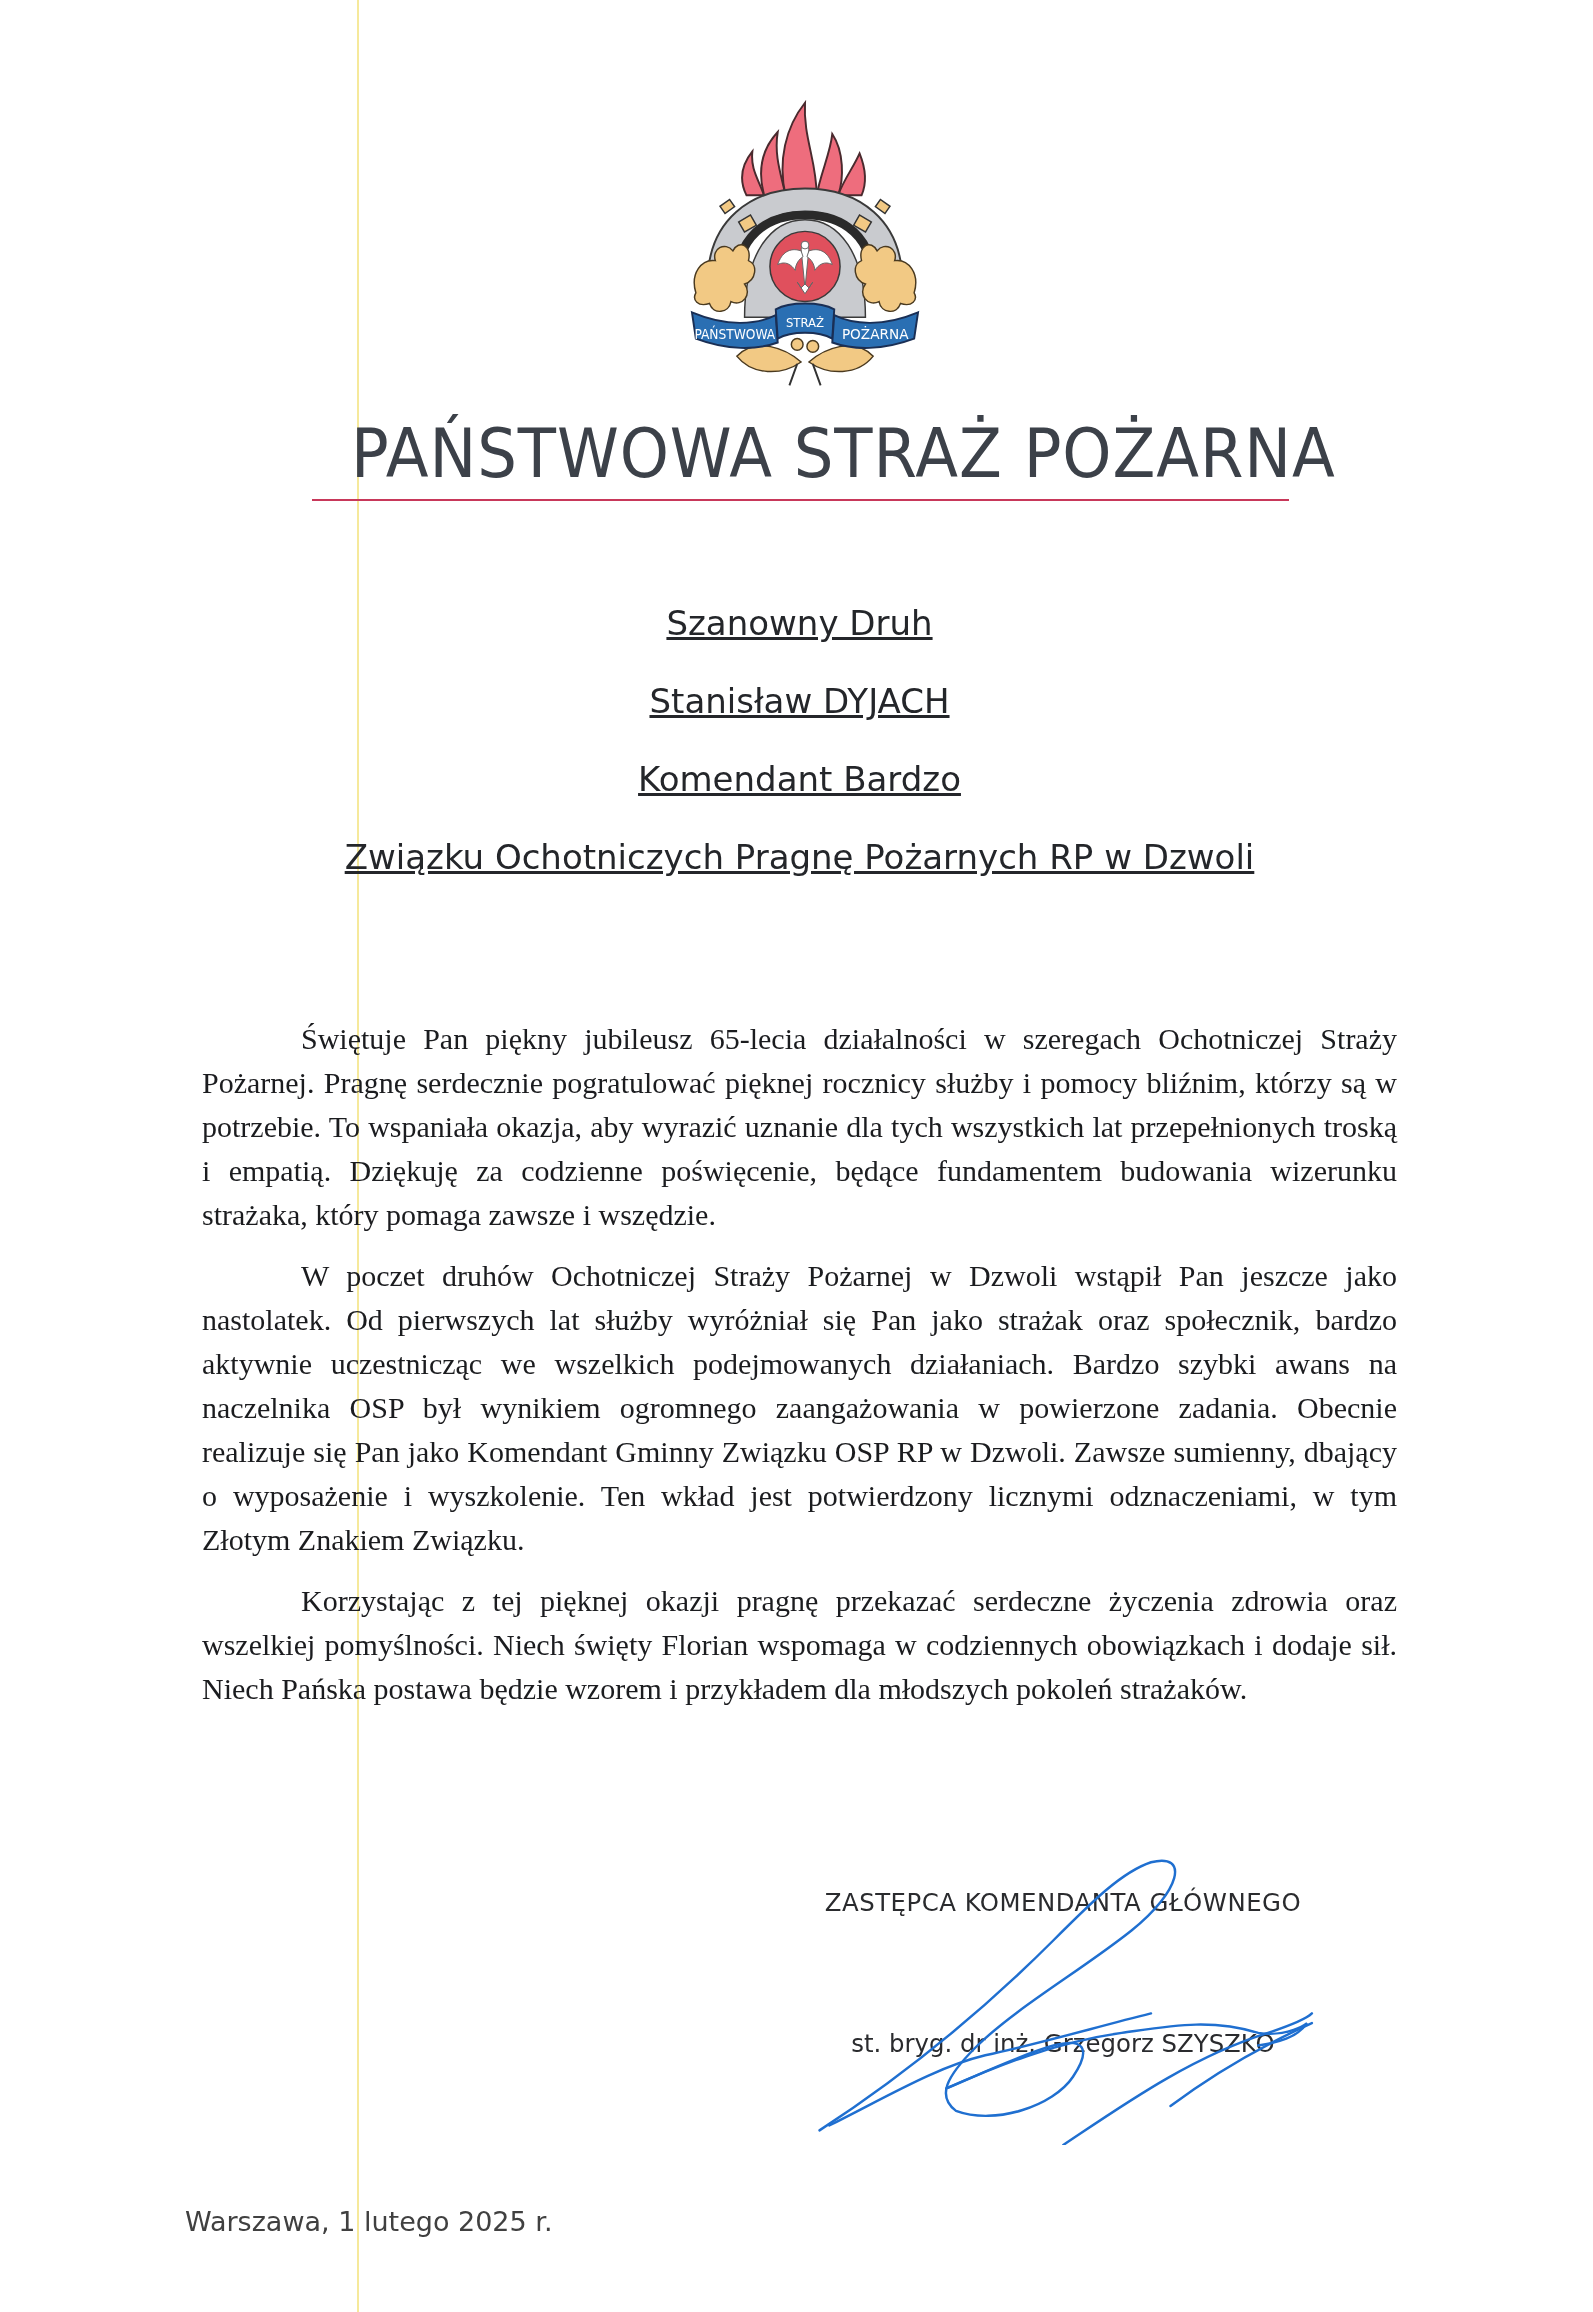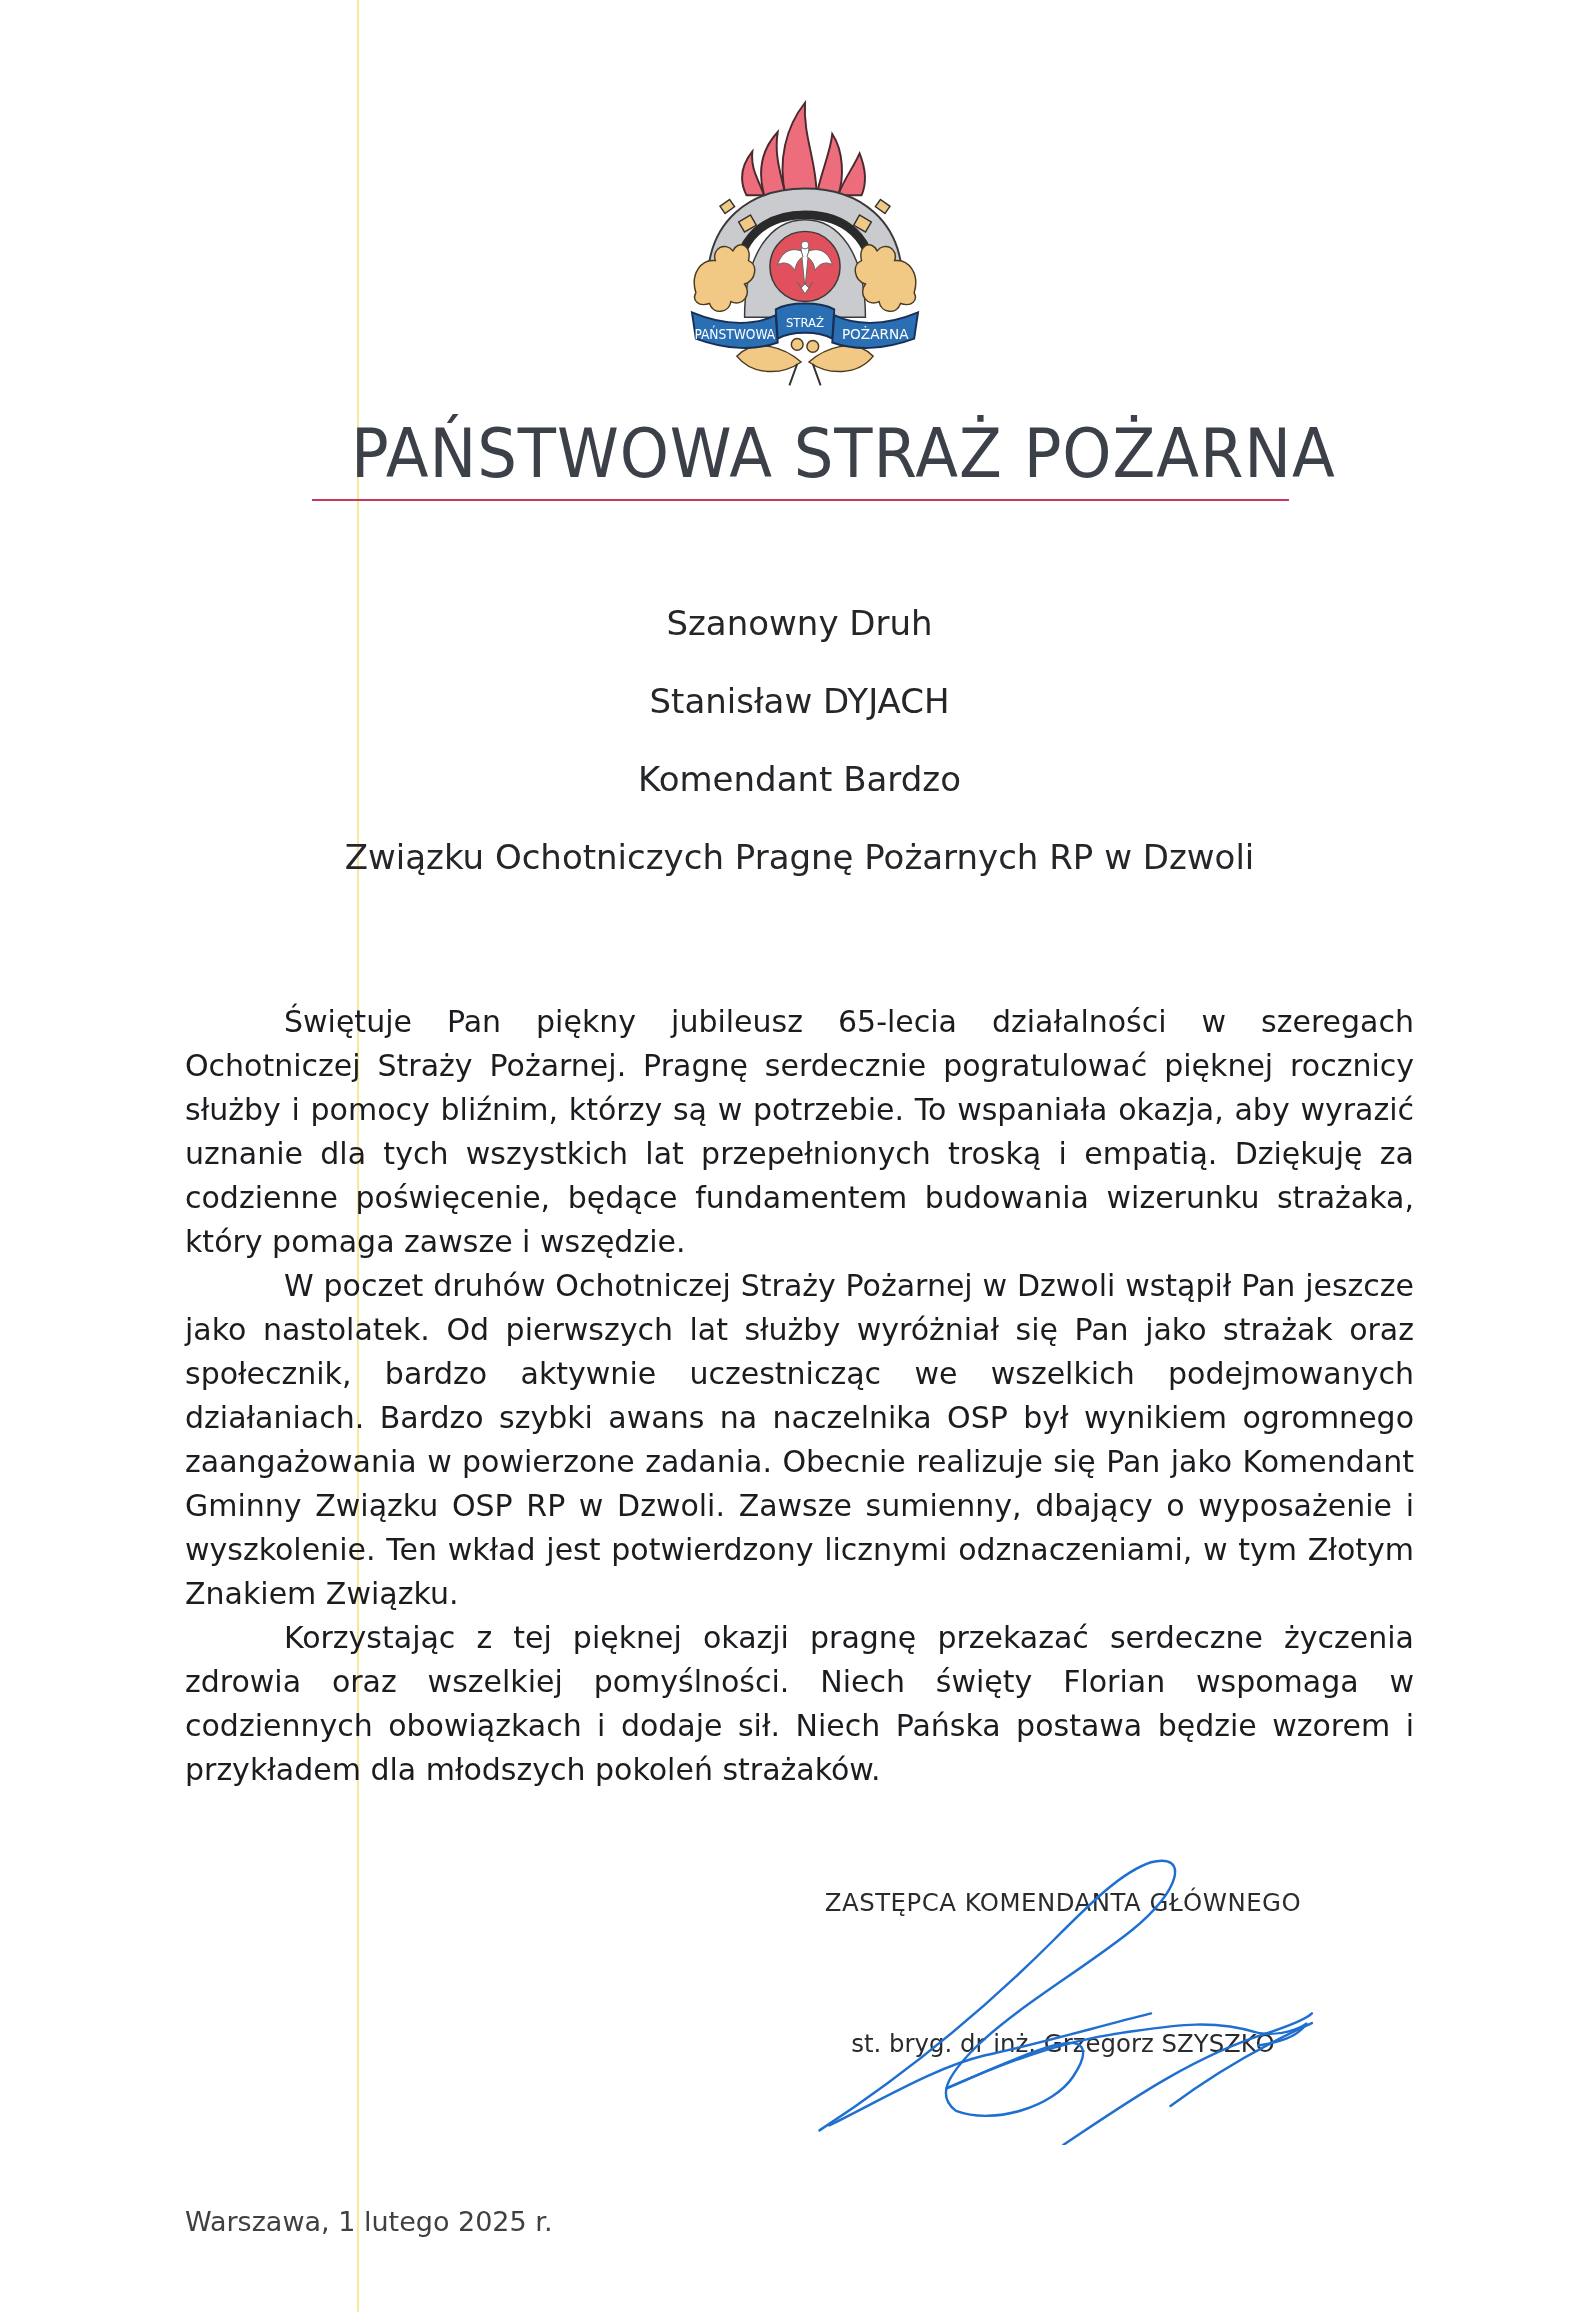--- a/index.html
+++ b/index.html
@@ -1,27 +1,27 @@
 <!DOCTYPE html>
 <html><head>
 <meta charset="utf-8">
 <style>
   html, body { margin: 0; padding: 0; background: #ffffff; }
   body { width: 1594px; height: 2312px; position: relative; overflow: hidden; font-family: "DejaVu Sans", "Liberation Sans", sans-serif; color: #1e1f22; }
   .fold-line { position: absolute; left: 357px; top: 0; width: 2px; height: 2312px; background: #f3e27a; opacity: 0.75; }
   .logo { position: absolute; left: 688px; top: 93px; width: 234px; height: 307px; }
   .org-title { position: absolute; left: 312px; top: 414px; width: 977px; text-align: center; font-size: 68px; letter-spacing: 1px; color: #3c4149; font-family: "DejaVu Sans", sans-serif; font-weight: normal; white-space: nowrap; transform: scaleX(0.92); transform-origin: center; }
   .org-rule { position: absolute; left: 312px; top: 499px; width: 977px; height: 2px; background: #c8385a; }
-  .addressee { position: absolute; left: 185px; width: 1229px; text-align: center; font-size: 34px; color: #24262a; }
+  .addressee { position: absolute; left: 185px; width: 1229px; text-align: center; font-size: 34px; color: #24262a; text-decoration: underline; }
   .addr-1 { top: 603px; }
   .addr-2 { top: 681px; }
   .addr-3 { top: 759px; }
   .addr-4 { top: 837px; }
   .body-text { position: absolute; left: 185px; top: 1000px; width: 1229px; font-size: 30px; line-height: 44px; text-align: justify; color: #1b1c1f; }
-  .body-text p { margin: 0; text-indent: 99px; }
+  .body-text p { margin: 17px; text-indent: 99px; font-family: Liberation Serif, serif; }
   .sig-block { position: absolute; left: 780px; top: 1884px; width: 566px; text-align: center; font-size: 24.4px; line-height: 37px; color: #2a2b2e; letter-spacing: 0.5px; }
   .sig-name { position: absolute; left: 780px; top: 2029px; width: 566px; text-align: center; font-size: 24.4px; color: #2a2b2e; }
   .signature { position: absolute; left: 800px; top: 1833px; width: 585px; height: 312px; pointer-events: none; }
   .place-date { position: absolute; left: 185px; top: 2206px; font-size: 27px; color: #404040; }
 </style>
 </head>
 <body>
 
 <div class="fold-line"></div>
 

